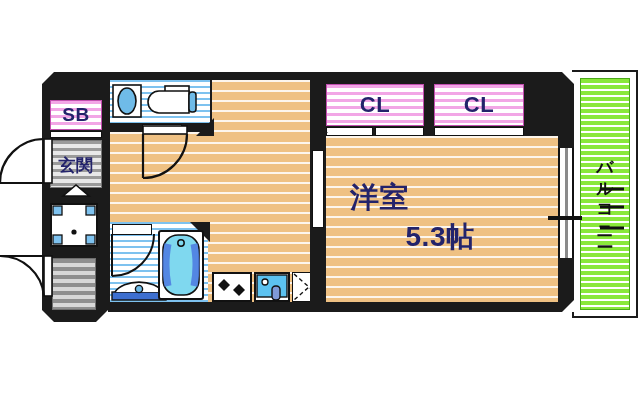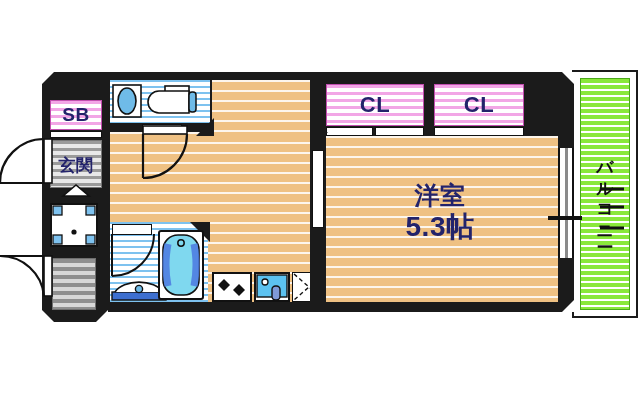--- a/index.html
+++ b/index.html
@@ -192,22 +192,22 @@
   <svg class="abs" style="left:326px;top:136px;width:200px;height:20px;">
     <polygon points="8,0 34,0 21,16" fill="#ffffff" stroke="#111" stroke-width="1.6"></polygon>
     <polygon points="61,0 87,0 74,16" fill="#ffffff" stroke="#111" stroke-width="1.6"></polygon>
   </svg>
 
   <div class="abs fill-floor" style="left:326px;top:136px;width:232px;height:166px;"></div>
   <svg class="abs" style="left:310px;top:132px;width:20px;height:20px;">
     <polygon points="0,0 18,0 0,18" fill="#1b1b1b"></polygon>
   </svg>
   <div class="abs room-label" style="left:350px;top:182px;width:180px;height:66px;font-size:0;display:block;">
-    <div style="font-size:25px;color:#23236b;font-weight:bold;text-align:center;line-height:1.1;">洋室</div>
-    <div style="font-size:28px;color:#23236b;font-weight:bold;text-align:center;line-height:1.1;margin-top:2px;">5.3帖</div>
+    <div style="font-size:29px;color:#23236b;font-weight:bold;text-align:left;line-height:1.1;">洋室</div>
+    <div style="font-size:28px;color:#23236b;font-weight:bold;text-align:center;line-height:1.1;margin-top:8px;">5.3帖</div>
   </div>
 
   <div class="abs wall" style="left:310px;top:132px;width:16px;height:170px;"></div>
   <div class="abs white" style="left:312px;top:150px;width:12px;height:78px;border:1px solid #111;"></div>
 
   <div class="abs" style="left:558px;top:148px;width:16px;height:110px;background:#ffffff;border-left:2px solid #111;border-right:2px solid #111;"></div>
   <div class="abs" style="left:565px;top:148px;width:3px;height:110px;background:#8a8a8a;"></div>
   <div class="abs thinline" style="left:548px;top:216px;width:34px;height:4px;"></div>
 
   <svg class="abs" style="left:600px;top:185px;width:34px;height:60px;">

